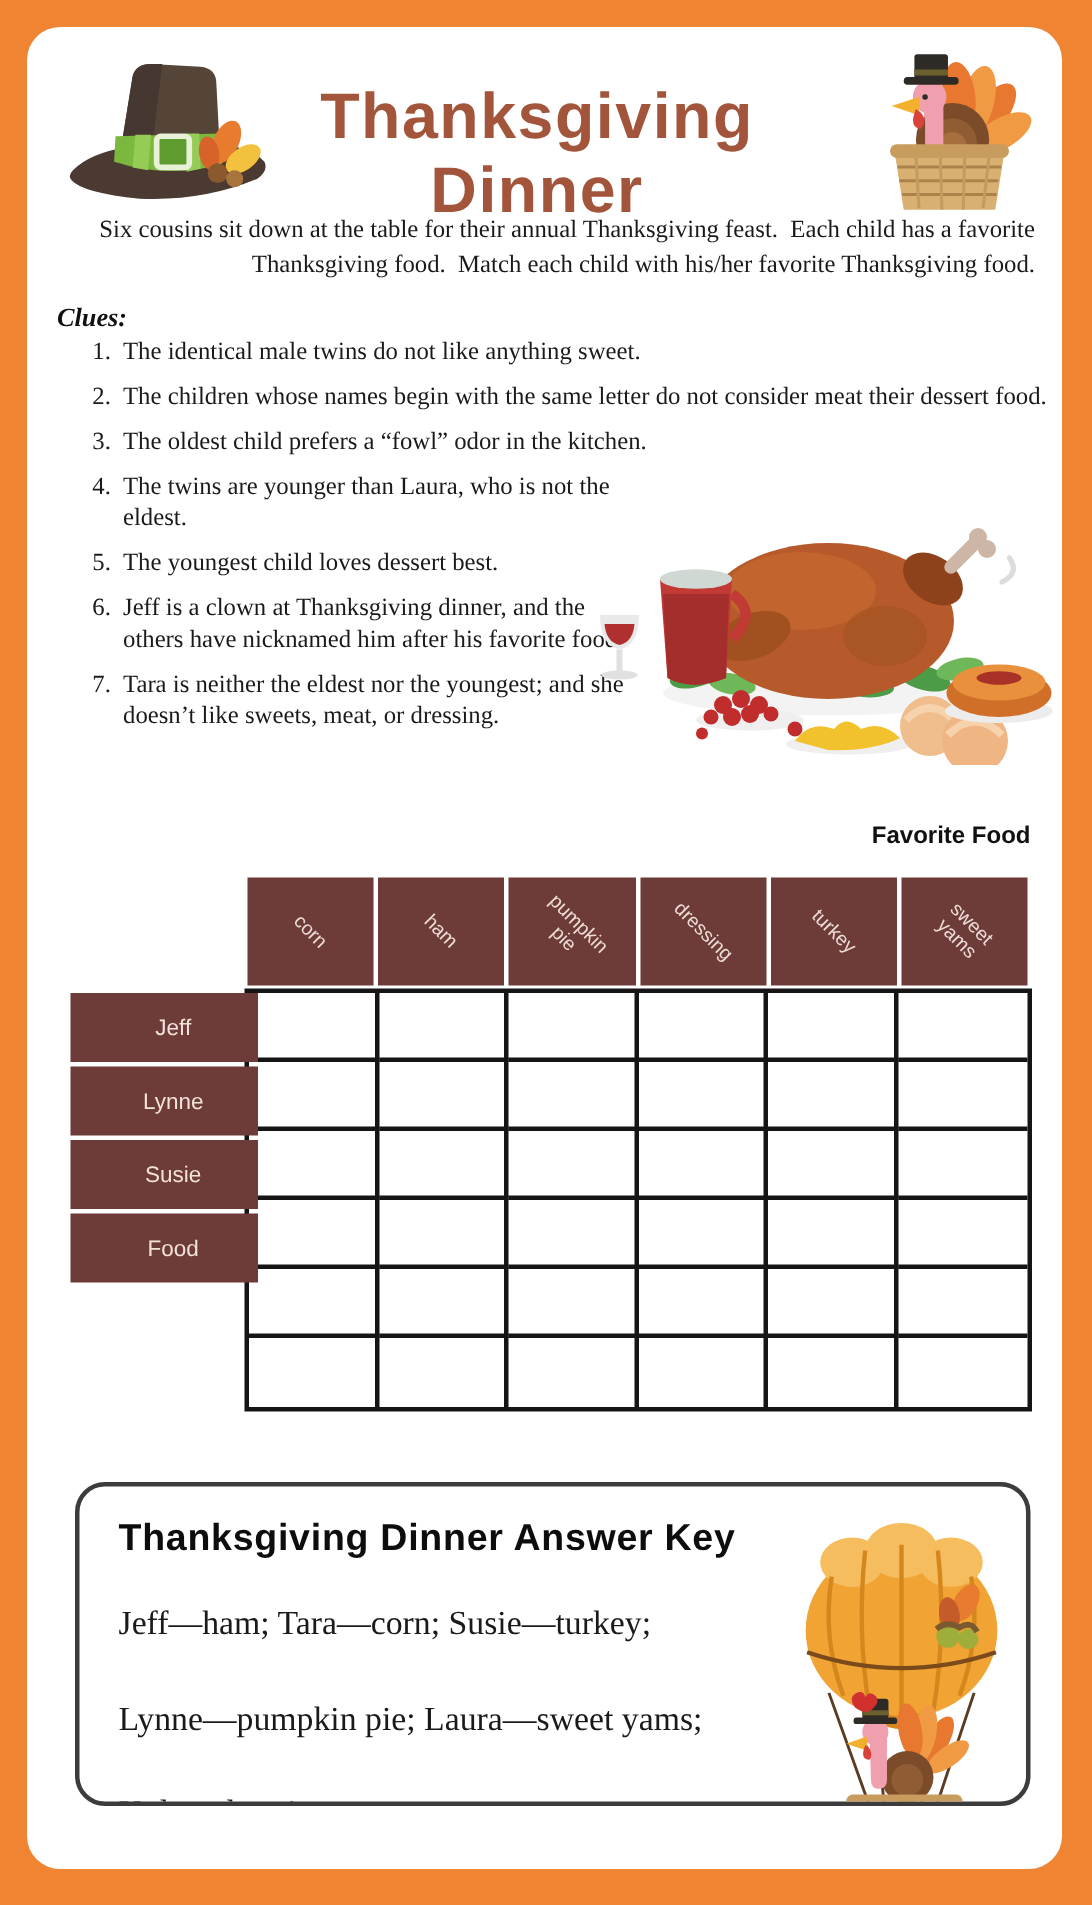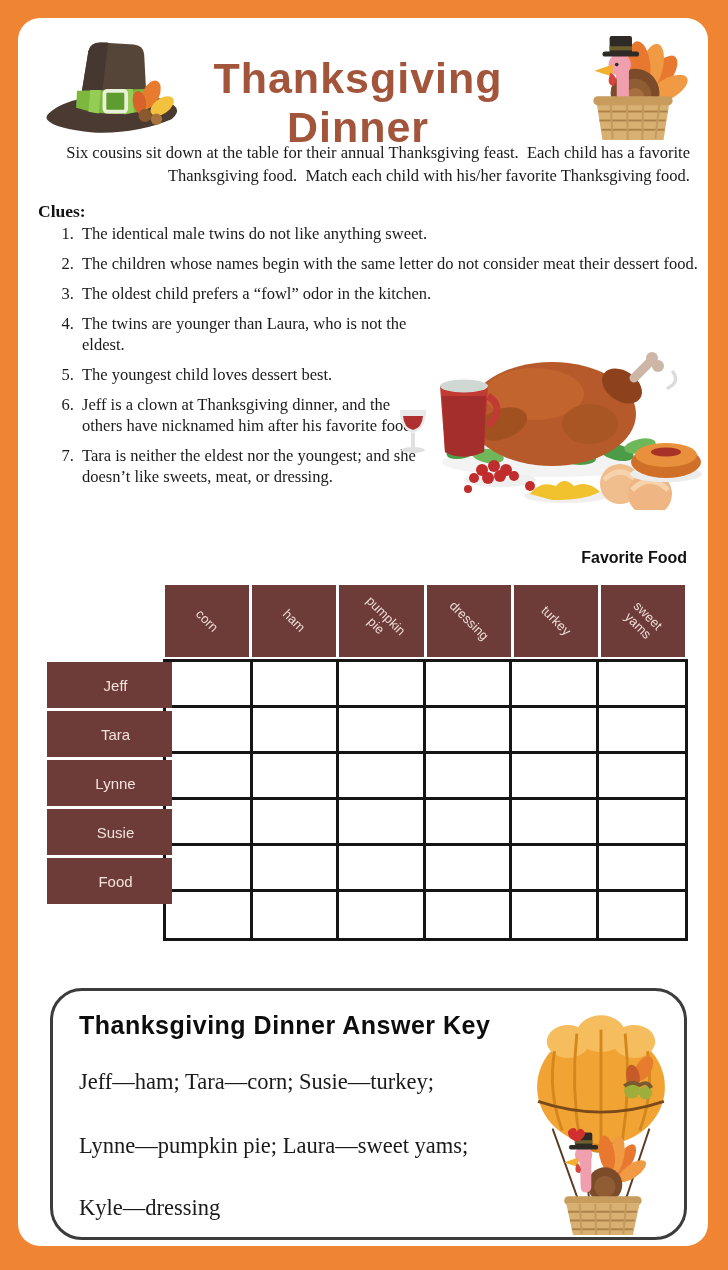--- a/index.html
+++ b/index.html
@@ -9,21 +9,21 @@
         border-radius:22px;overflow:hidden;}
   
   .hat{position:absolute;left:20px;top:18px;}
   .title{position:absolute;left:140px;right:150px;top:36px;text-align:center;
          font-family:"Liberation Sans",sans-serif;font-weight:700;font-size:43px;
          color:#A3553C;letter-spacing:1px;}
   .turkeybasket{position:absolute;right:16px;top:14px;}
   
   .intro{position:absolute;left:20px;top:124px;right:18px;font-size:16.5px;line-height:1.38;
          color:#1a1a1a;white-space:pre-wrap;text-align:right;}
-  .clues-label{position:absolute;left:20px;top:183px;font-weight:700;font-size:17.5px;color:#111;}
+  .clues-label{position:absolute;left:20px;top:183px;font-weight:700;font-size:17.5px;color:#111;font-style:italic;}
   ol.clues{position:absolute;left:20px;top:206px;margin:0;padding:0 0 0 40px;font-size:16.5px;
            color:#1a1a1a;}
   ol.clues li{margin-bottom:9px;line-height:1.27;padding-left:4px;}
   ol.clues li.narrow{max-width:338px;}
   .dinner{position:absolute;left:366px;top:316px;}
   
   .grid-title{position:absolute;left:144px;top:531px;width:525px;text-align:right;
               font-family:"Liberation Sans",sans-serif;font-weight:700;font-size:16px;color:#111;}
   .lg-table{position:absolute;left:29px;top:567px;width:641px;}
   .lg-head{margin-left:118px;display:flex;}
@@ -35,22 +35,22 @@
   .lg-names{position:absolute;left:0;top:3px;width:113px;}
   .lg-name{width:113px;height:46px;margin-bottom:3px;background:#6D3B38;
            display:flex;align-items:center;justify-content:center;color:#F2E2DA;
            font-family:"Liberation Sans",sans-serif;font-size:15px;padding-left:12px;}
   .lg-grid{margin-left:116px;width:525px;border:3px solid #151515;box-sizing:border-box;
            display:grid;grid-template-columns:repeat(6,1fr);grid-auto-rows:46px;background:#fff;}
   .lg-grid div{border-right:3px solid #151515;border-bottom:3px solid #151515;box-sizing:border-box;}
   .lg-grid div:nth-child(6n){border-right:none;}
   .lg-grid div:nth-child(n+31){border-bottom:none;}
   
-  .akey{position:absolute;left:32px;top:970px;width:637px;height:252px;border:3px solid #3C3C3C;
-        border-radius:32px;box-sizing:border-box;overflow:hidden;background:#fff;}
+  .akey{position:absolute;left:32px;top:970px;width:637px;height:216px;border:3px solid #3C3C3C;
+        border-radius:20px;box-sizing:border-box;overflow:hidden;background:#fff;}
   .akey-title{position:absolute;left:26px;top:20px;font-family:"Liberation Sans",sans-serif;
               font-weight:700;font-size:25px;color:#0d0d0d;letter-spacing:.5px;}
   .akey-line{position:absolute;left:26px;font-size:22.5px;color:#1a1a1a;}
   .akey-line.l1{top:78px;text-align:right;} .akey-line.l2{top:142px;} .akey-line.l3{top:204px;}
   .balloon{position:absolute;right:4px;top:4px;}
 </style>
 </head>
 <body>
 
 <div class="page">
@@ -179,21 +179,20 @@
       <div class="lg-colcell">
           <span>turkey</span>
         </div>
       <div class="lg-colcell">
           <span>sweet yams</span>
         </div>
     </div>
     <div class="lg-body">
       <div class="lg-names">
         <div class="lg-name">Jeff</div>
-        <div class="lg-name">Tara</div>
         <div class="lg-name">Lynne</div>
         <div class="lg-name">Susie</div>
         <div class="lg-name">Food</div>
       </div>
       <div class="lg-grid">
           <div></div>
           <div></div>
           <div></div>
           <div></div>
           <div></div>

